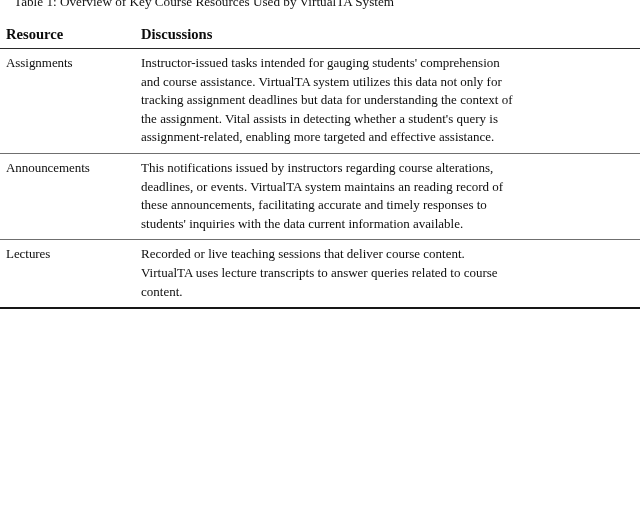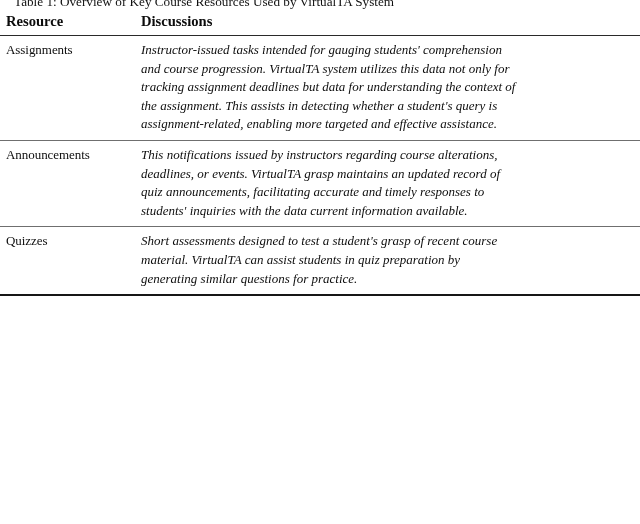--- a/index.html
+++ b/index.html
@@ -37,21 +37,21 @@
     top: -6px;
     font-size: 13.2px;
     line-height: 15px;
     white-space: nowrap;
     color: #101010;
   }
 
   
   table.res-table {
     position: absolute;
-    top: 9px;
+    top: 22px;
     left: 0;
     width: 640px;
     border-collapse: collapse;
     table-layout: fixed;
     padding-left: 40px;
   }
   table.res-table col.c-res { width: 140px; }
   table.res-table col.c-desc { width: 500px; }
   thead th {
     text-align: left;
@@ -78,21 +78,20 @@
     border-top: none;
   }
   tbody td.res {
     padding-left: 6px;
     padding-right: 0;
     white-space: nowrap;
     letter-spacing: -0.05px;
   }
   tbody td.desc {
     padding-left: 1px;
-    font-style: italic;
   }
   tbody td.desc .line {
     display: block;
     white-space: nowrap;
   }
   tfoot td {
     border-top: 2.1px solid #161616;
     height: 0;
     padding: 0;
     line-height: 0;
@@ -119,48 +118,48 @@
         <th>Resource</th>
         <th class="desc-h">Discussions</th>
       </tr>
     </thead>
 
     <tbody>
       <tr>
         <td class="res">Assignments</td>
         <td class="desc">
           <span class="line">Instructor-issued tasks intended for gauging students' comprehension</span>
-          <span class="line">and course progression. VirtualTA system utilizes this data not only for</span>
+          <span class="line">and course assistance. VirtualTA system utilizes this data not only for</span>
           <span class="line">tracking assignment deadlines but data for understanding the context of</span>
-          <span class="line">the assignment. This assists in detecting whether a student's query is</span>
+          <span class="line">the assignment. Vital assists in detecting whether a student's query is</span>
           <span class="line">assignment-related, enabling more targeted and effective assistance.</span>
         </td>
       </tr>
 
 
       <tr>
         <td class="res">Announcements</td>
         <td class="desc">
           <span class="line">This notifications issued by instructors regarding course alterations,</span>
-          <span class="line">deadlines, or events. VirtualTA grasp maintains an updated record of</span>
-          <span class="line">quiz announcements, facilitating accurate and timely responses to</span>
+          <span class="line">deadlines, or events. VirtualTA system maintains an reading record of</span>
+          <span class="line">these announcements, facilitating accurate and timely responses to</span>
           <span class="line">students' inquiries with the data current information available.</span>
         </td>
       </tr>
 
+      <tr>
+        <td class="res">Lectures</td>
+        <td class="desc">
+          <span class="line">Recorded or live teaching sessions that deliver course content.</span>
+          <span class="line">VirtualTA uses lecture transcripts to answer queries related to course</span>
+          <span class="line">content.</span>
+        </td>
+      </tr>
 
 
-      <tr>
-        <td class="res">Quizzes</td>
-        <td class="desc">
-          <span class="line">Short assessments designed to test a student's grasp of recent course</span>
-          <span class="line">material. VirtualTA can assist students in quiz preparation by</span>
-          <span class="line">generating similar questions for practice.</span>
-        </td>
-      </tr>
     </tbody>
 
     <tfoot>
       <tr>
         <td></td>
         <td></td>
       </tr>
     </tfoot>
   </table>
 

